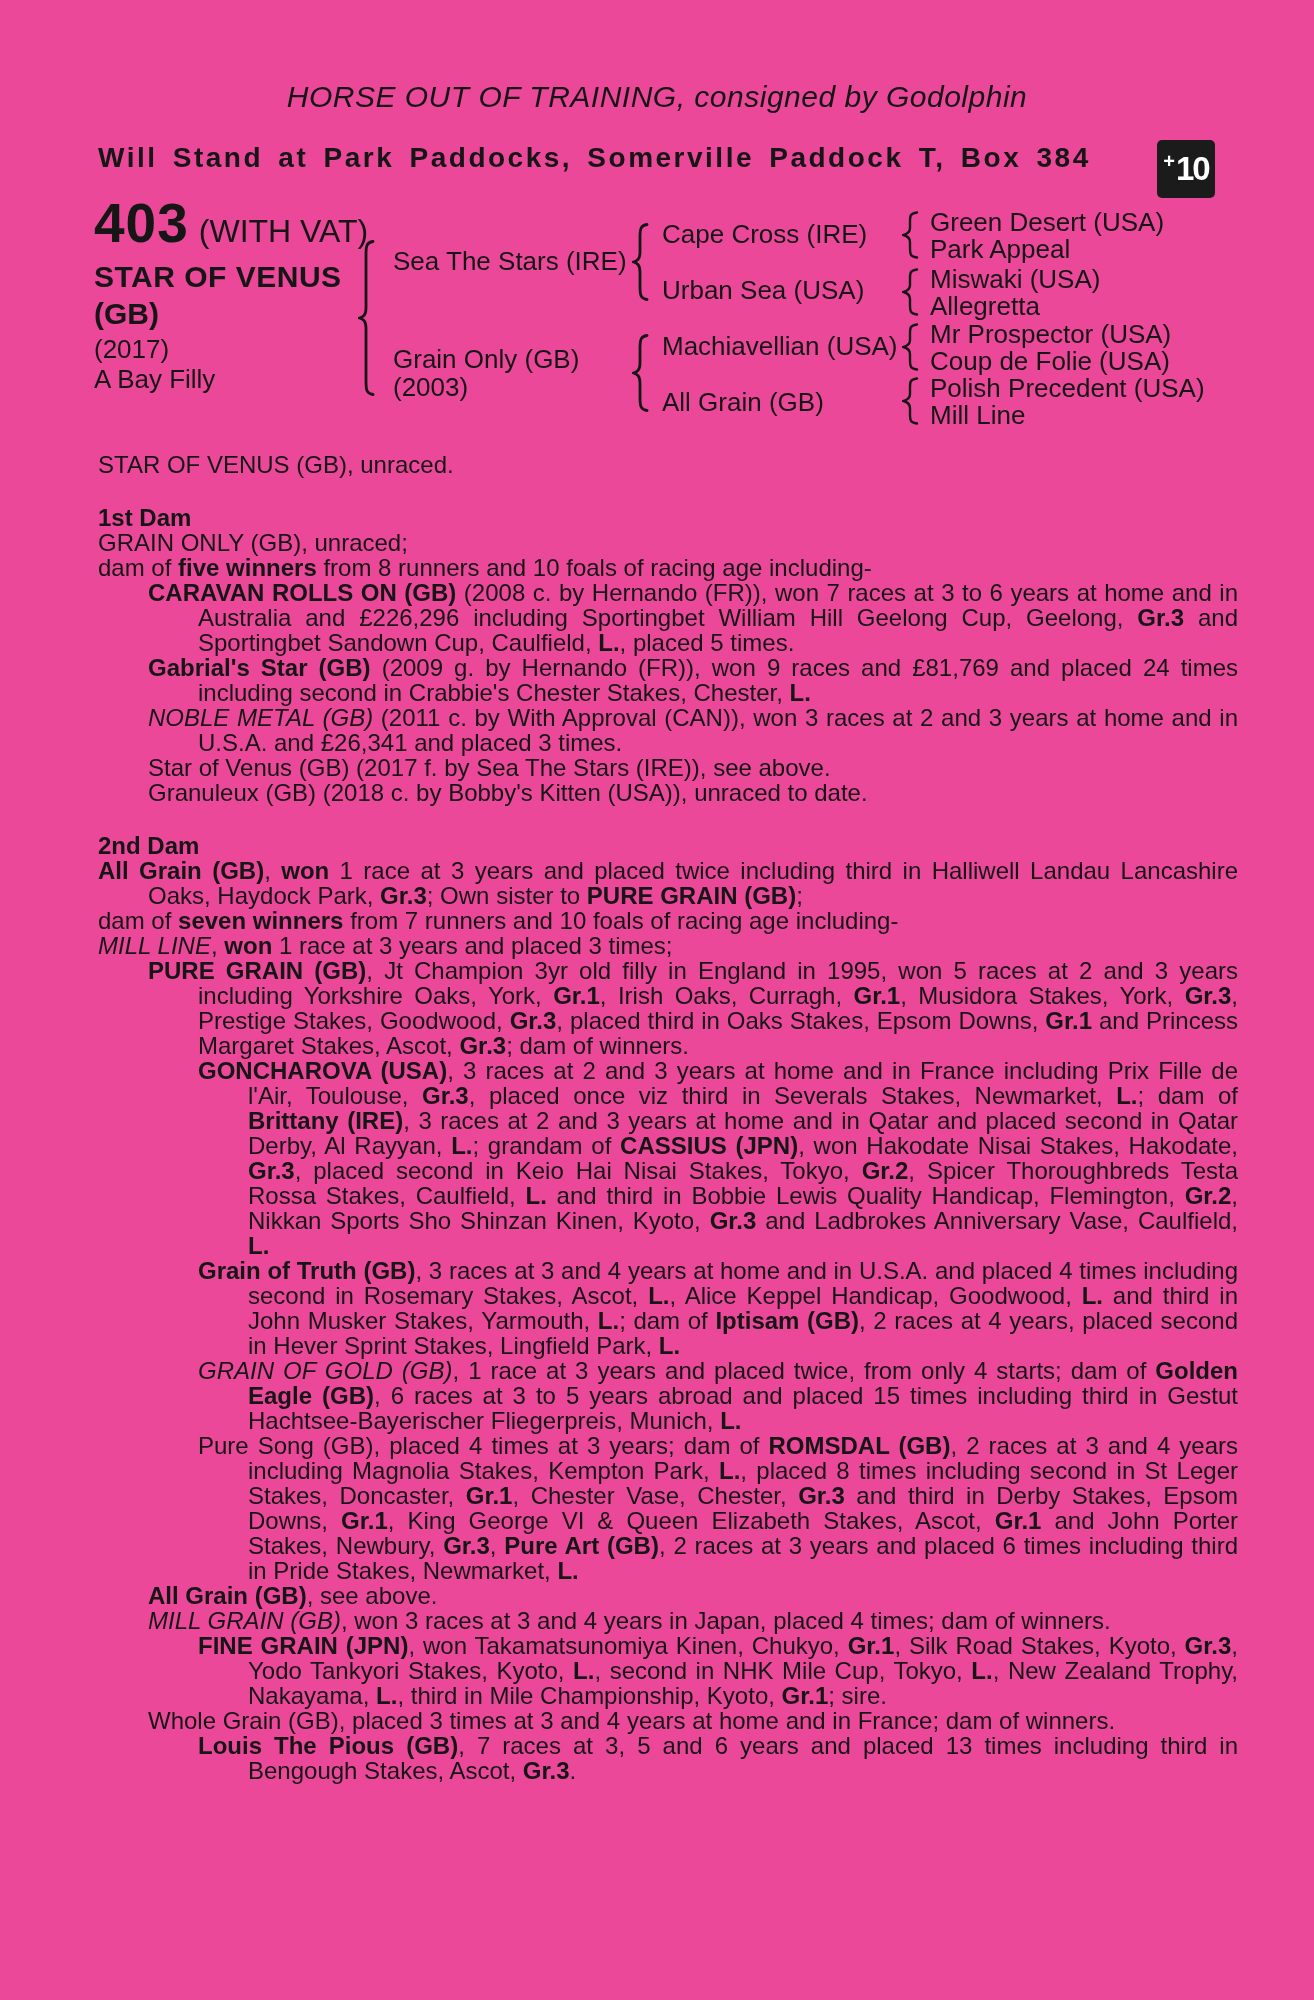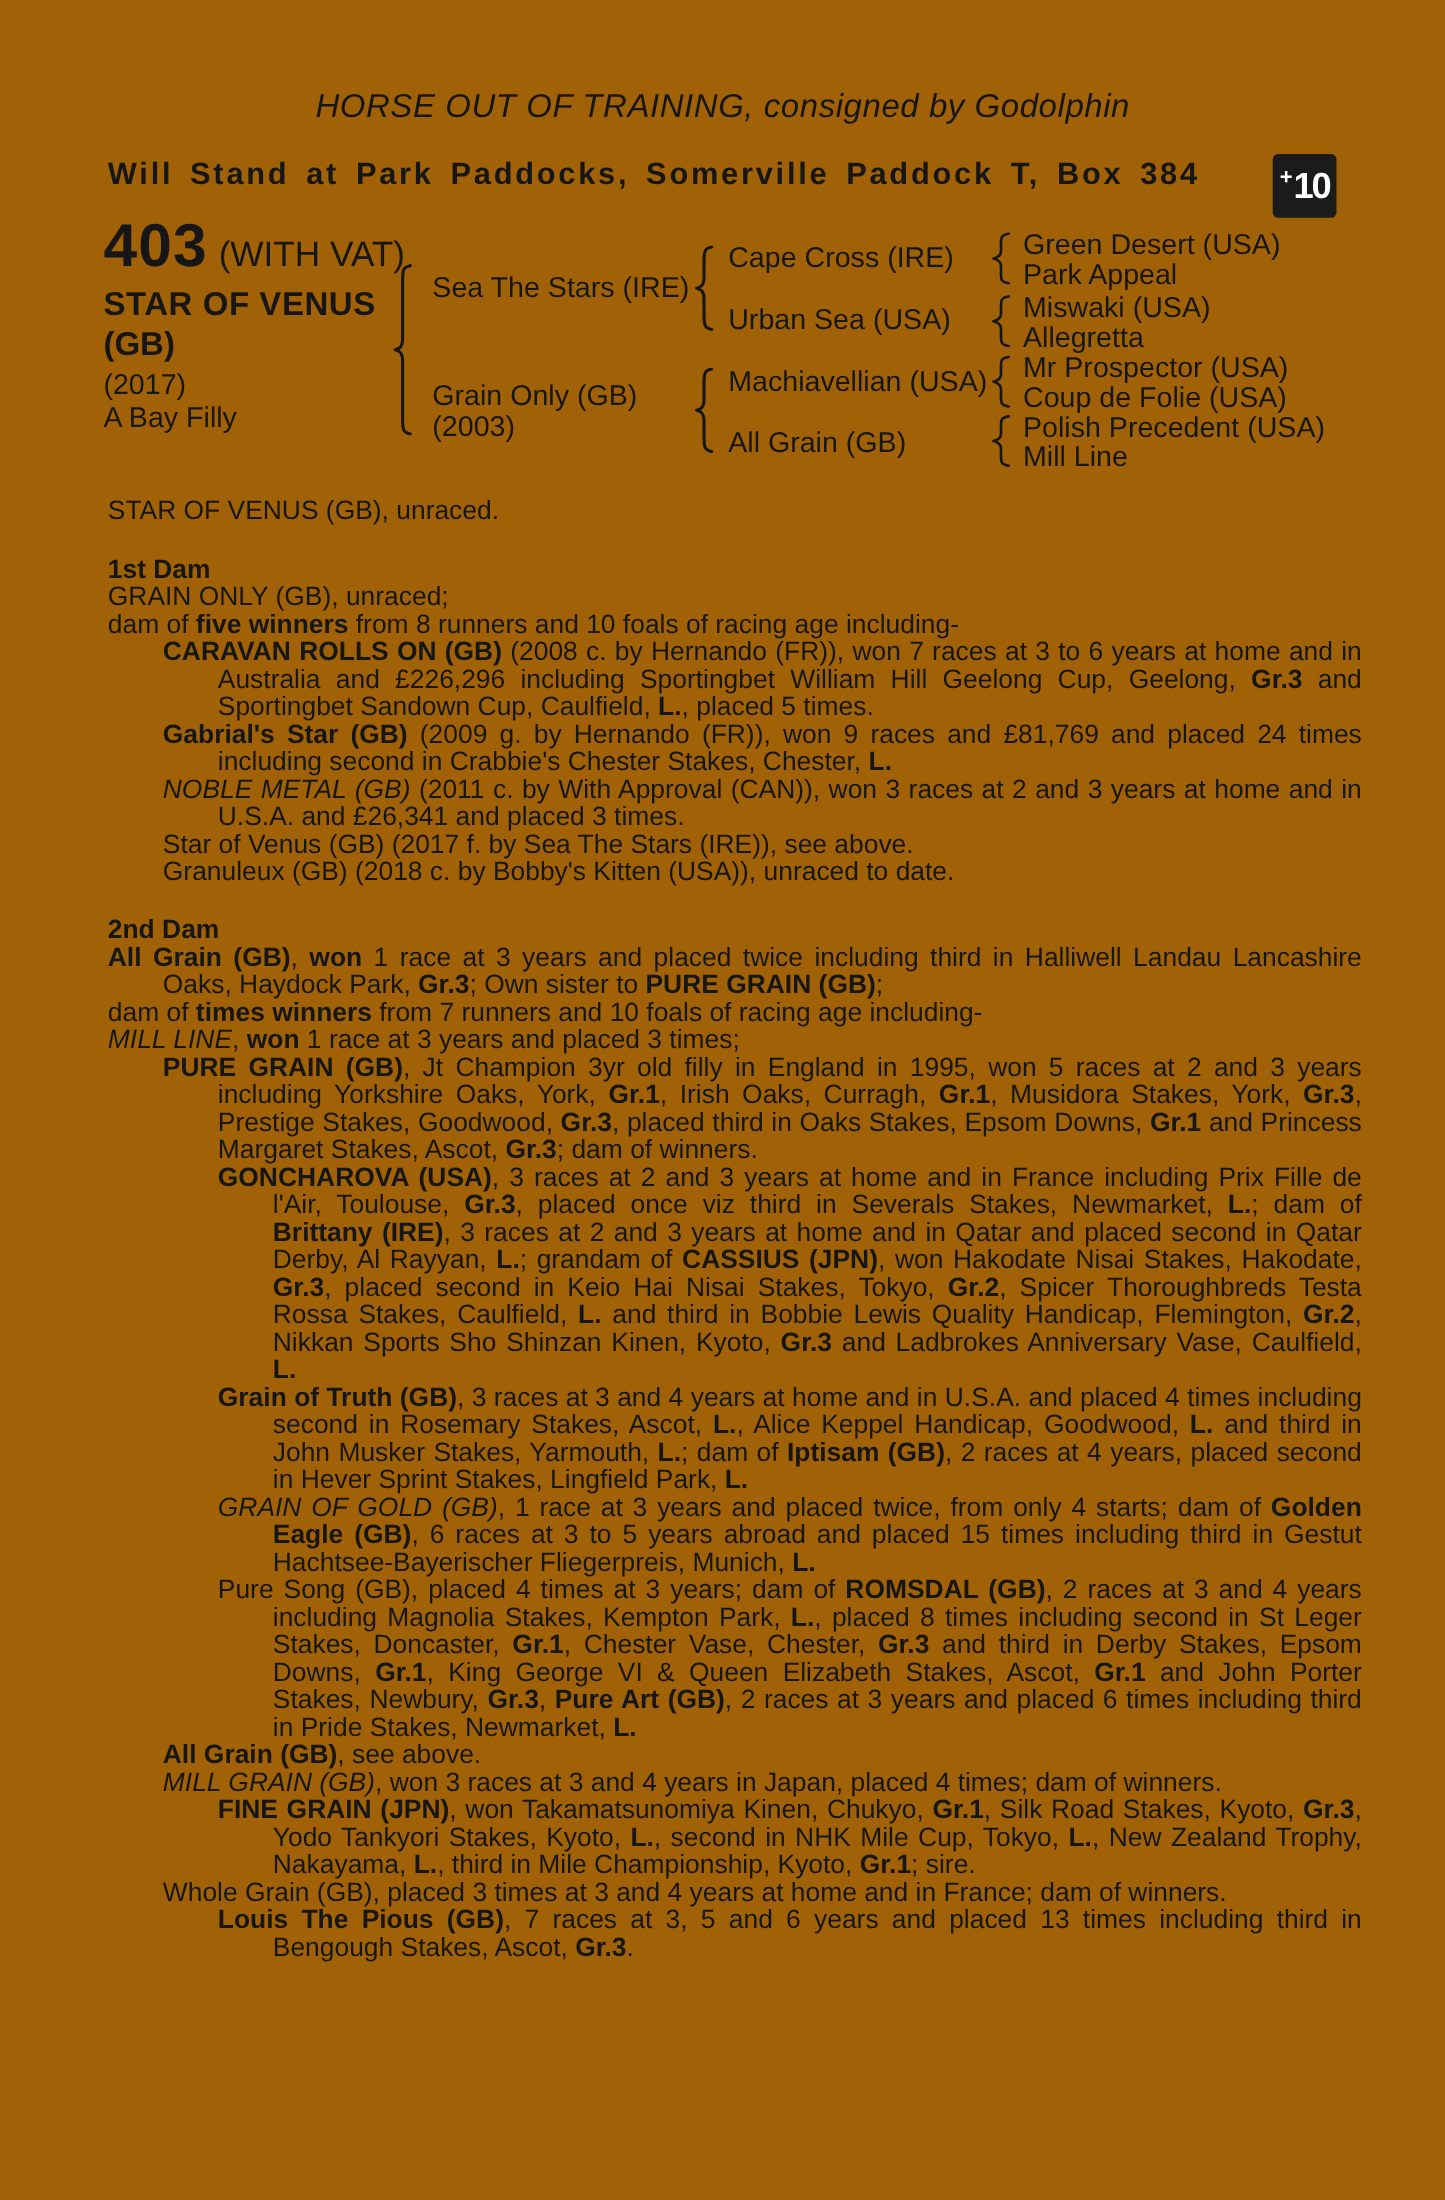--- a/index.html
+++ b/index.html
@@ -1,18 +1,18 @@
 <!DOCTYPE html>
 <html><head>
 <meta charset="utf-8">
 <style>
   html,body { margin:0; padding:0; background:#ffffff; }
   .page {
     position:relative; width:1314px; height:2000px;
-    background:#a16207; color:#161616; overflow:hidden;
+    background:#ec4899; color:#161616; overflow:hidden;
     font-family:"Liberation Sans","DejaVu Sans",sans-serif;
   }
   .consignment {
     position:absolute; top:80px; left:0; width:100%;
     text-align:center; font-style:italic; font-size:30px; letter-spacing:.5px;
   }
   .stand-line {
     position:absolute; top:142px; left:98px;
     font-weight:700; font-size:28px; letter-spacing:2.5px; word-spacing:5px;
   }
@@ -115,21 +115,21 @@
       <div class="heading">1st Dam</div>
       <div class="para lv0"><span>GRAIN ONLY (GB), unraced;</span></div>
       <div class="para lv0"><span>dam of </span><span class="b">five winners</span><span> from 8 runners and 10 foals of racing age including-</span></div>
       <div class="para lv1"><span class="b">CARAVAN ROLLS ON (GB)</span><span> (2008 c. by Hernando (FR)), won 7 races at 3 to 6 years at home and in Australia and £226,296 including Sportingbet William Hill Geelong Cup, Geelong, </span><span class="b">Gr.3</span><span> and Sportingbet Sandown Cup, Caulfield, </span><span class="b">L.</span><span>, placed 5 times.</span></div>
       <div class="para lv1"><span class="b">Gabrial's Star (GB)</span><span> (2009 g. by Hernando (FR)), won 9 races and £81,769 and placed 24 times including second in Crabbie's Chester Stakes, Chester, </span><span class="b">L.</span></div>
       <div class="para lv1"><span class="i">NOBLE METAL (GB)</span><span> (2011 c. by With Approval (CAN)), won 3 races at 2 and 3 years at home and in U.S.A. and £26,341 and placed 3 times.</span></div>
       <div class="para lv1"><span>Star of Venus (GB) (2017 f. by Sea The Stars (IRE)), see above.</span></div>
       <div class="para lv1"><span>Granuleux (GB) (2018 c. by Bobby's Kitten (USA)), unraced to date.</span></div>
       <div class="heading">2nd Dam</div>
       <div class="para lv0"><span class="b">All Grain (GB)</span><span>, </span><span class="b">won</span><span> 1 race at 3 years and placed twice including third in Halliwell Landau Lancashire Oaks, Haydock Park, </span><span class="b">Gr.3</span><span>; Own sister to </span><span class="b">PURE GRAIN (GB)</span><span>;</span></div>
-      <div class="para lv0"><span>dam of </span><span class="b">times winners</span><span> from 7 runners and 10 foals of racing age including-</span></div>
+      <div class="para lv0"><span>dam of </span><span class="b">seven winners</span><span> from 7 runners and 10 foals of racing age including-</span></div>
       <div class="para lv0"><span class="i">MILL LINE</span><span>, </span><span class="b">won</span><span> 1 race at 3 years and placed 3 times;</span></div>
       <div class="para lv1"><span class="b">PURE GRAIN (GB)</span><span>, Jt Champion 3yr old filly in England in 1995, won 5 races at 2 and 3 years including Yorkshire Oaks, York, </span><span class="b">Gr.1</span><span>, Irish Oaks, Curragh, </span><span class="b">Gr.1</span><span>, Musidora Stakes, York, </span><span class="b">Gr.3</span><span>, Prestige Stakes, Goodwood, </span><span class="b">Gr.3</span><span>, placed third in Oaks Stakes, Epsom Downs, </span><span class="b">Gr.1</span><span> and Princess Margaret Stakes, Ascot, </span><span class="b">Gr.3</span><span>; dam of winners.</span></div>
       <div class="para lv2"><span class="b">GONCHAROVA (USA)</span><span>, 3 races at 2 and 3 years at home and in France including Prix Fille de l'Air, Toulouse, </span><span class="b">Gr.3</span><span>, placed once viz third in Severals Stakes, Newmarket, </span><span class="b">L.</span><span>; dam of </span><span class="b">Brittany (IRE)</span><span>, 3 races at 2 and 3 years at home and in Qatar and placed second in Qatar Derby, Al Rayyan, </span><span class="b">L.</span><span>; grandam of </span><span class="b">CASSIUS (JPN)</span><span>, won Hakodate Nisai Stakes, Hakodate, </span><span class="b">Gr.3</span><span>, placed second in Keio Hai Nisai Stakes, Tokyo, </span><span class="b">Gr.2</span><span>, Spicer Thoroughbreds Testa Rossa Stakes, Caulfield, </span><span class="b">L.</span><span> and third in Bobbie Lewis Quality Handicap, Flemington, </span><span class="b">Gr.2</span><span>, Nikkan Sports Sho Shinzan Kinen, Kyoto, </span><span class="b">Gr.3</span><span> and Ladbrokes Anniversary Vase, Caulfield, </span><span class="b">L.</span></div>
       <div class="para lv2"><span class="b">Grain of Truth (GB)</span><span>, 3 races at 3 and 4 years at home and in U.S.A. and placed 4 times including second in Rosemary Stakes, Ascot, </span><span class="b">L.</span><span>, Alice Keppel Handicap, Goodwood, </span><span class="b">L.</span><span> and third in John Musker Stakes, Yarmouth, </span><span class="b">L.</span><span>; dam of </span><span class="b">Iptisam (GB)</span><span>, 2 races at 4 years, placed second in Hever Sprint Stakes, Lingfield Park, </span><span class="b">L.</span></div>
       <div class="para lv2"><span class="i">GRAIN OF GOLD (GB)</span><span>, 1 race at 3 years and placed twice, from only 4 starts; dam of </span><span class="b">Golden Eagle (GB)</span><span>, 6 races at 3 to 5 years abroad and placed 15 times including third in Gestut Hachtsee-Bayerischer Fliegerpreis, Munich, </span><span class="b">L.</span></div>
       <div class="para lv2"><span>Pure Song (GB), placed 4 times at 3 years; dam of </span><span class="b">ROMSDAL (GB)</span><span>, 2 races at 3 and 4 years including Magnolia Stakes, Kempton Park, </span><span class="b">L.</span><span>, placed 8 times including second in St Leger Stakes, Doncaster, </span><span class="b">Gr.1</span><span>, Chester Vase, Chester, </span><span class="b">Gr.3</span><span> and third in Derby Stakes, Epsom Downs, </span><span class="b">Gr.1</span><span>, King George VI &amp; Queen Elizabeth Stakes, Ascot, </span><span class="b">Gr.1</span><span> and John Porter Stakes, Newbury, </span><span class="b">Gr.3</span><span>, </span><span class="b">Pure Art (GB)</span><span>, 2 races at 3 years and placed 6 times including third in Pride Stakes, Newmarket, </span><span class="b">L.</span></div>
       <div class="para lv1"><span class="b">All Grain (GB)</span><span>, see above.</span></div>
       <div class="para lv1"><span class="i">MILL GRAIN (GB)</span><span>, won 3 races at 3 and 4 years in Japan, placed 4 times; dam of winners.</span></div>
       <div class="para lv2"><span class="b">FINE GRAIN (JPN)</span><span>, won Takamatsunomiya Kinen, Chukyo, </span><span class="b">Gr.1</span><span>, Silk Road Stakes, Kyoto, </span><span class="b">Gr.3</span><span>, Yodo Tankyori Stakes, Kyoto, </span><span class="b">L.</span><span>, second in NHK Mile Cup, Tokyo, </span><span class="b">L.</span><span>, New Zealand Trophy, Nakayama, </span><span class="b">L.</span><span>, third in Mile Championship, Kyoto, </span><span class="b">Gr.1</span><span>; sire.</span></div>
       <div class="para lv1"><span>Whole Grain (GB), placed 3 times at 3 and 4 years at home and in France; dam of winners.</span></div>

